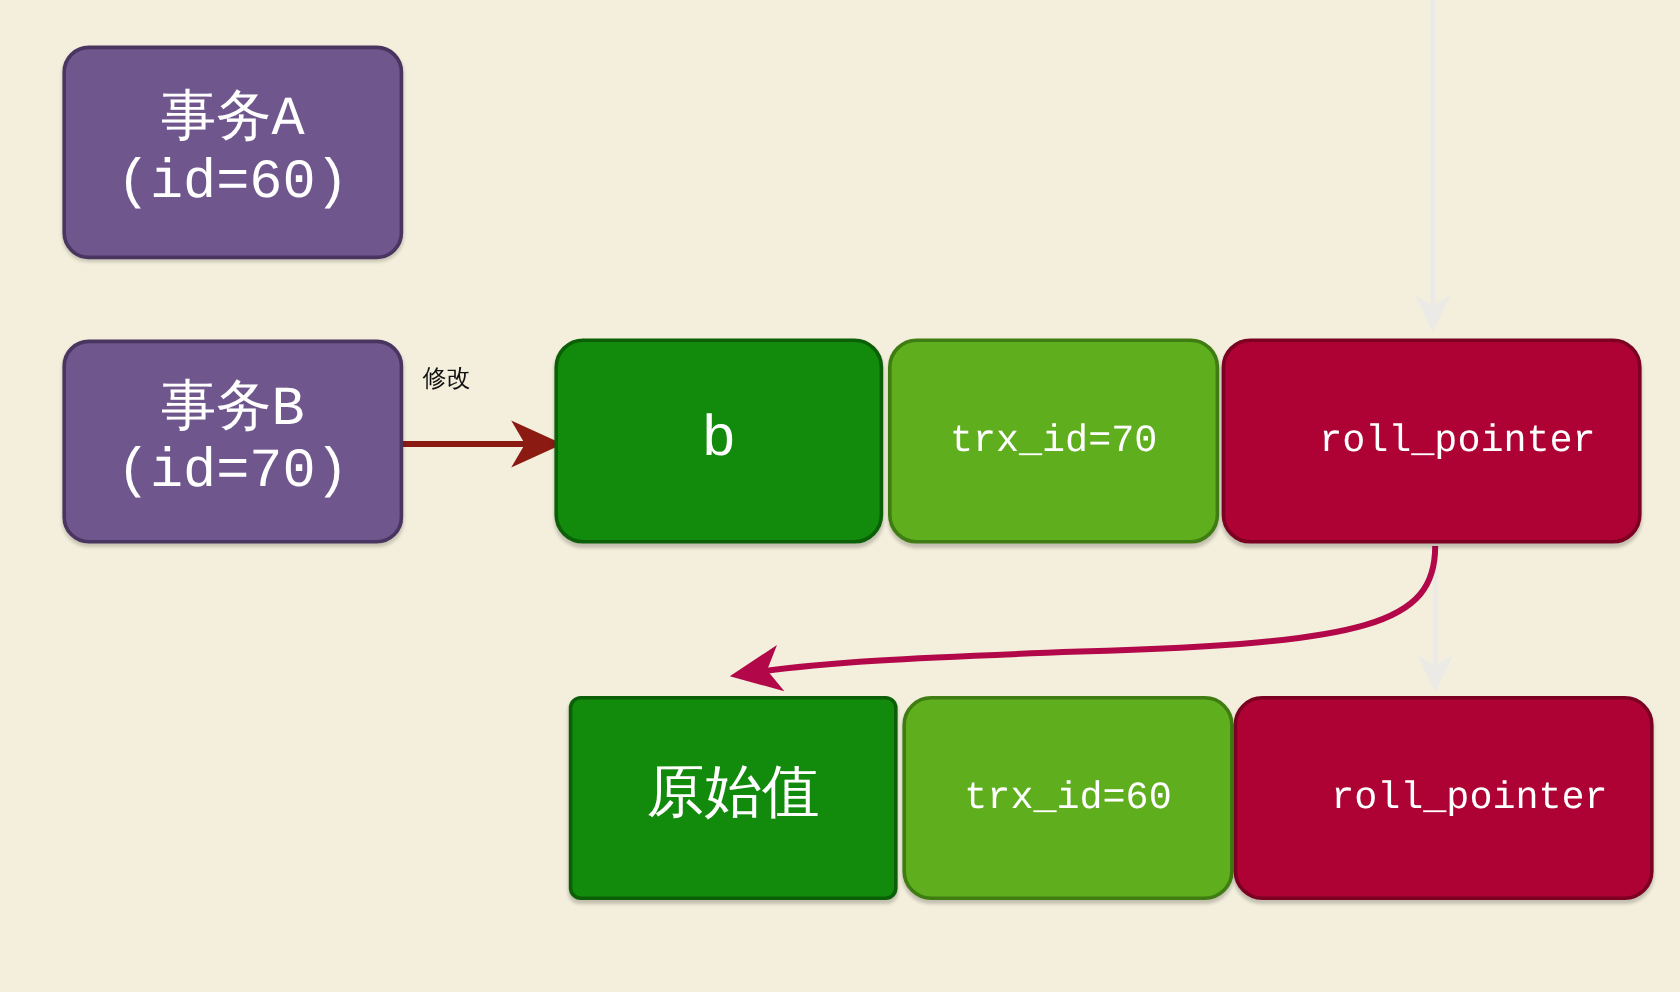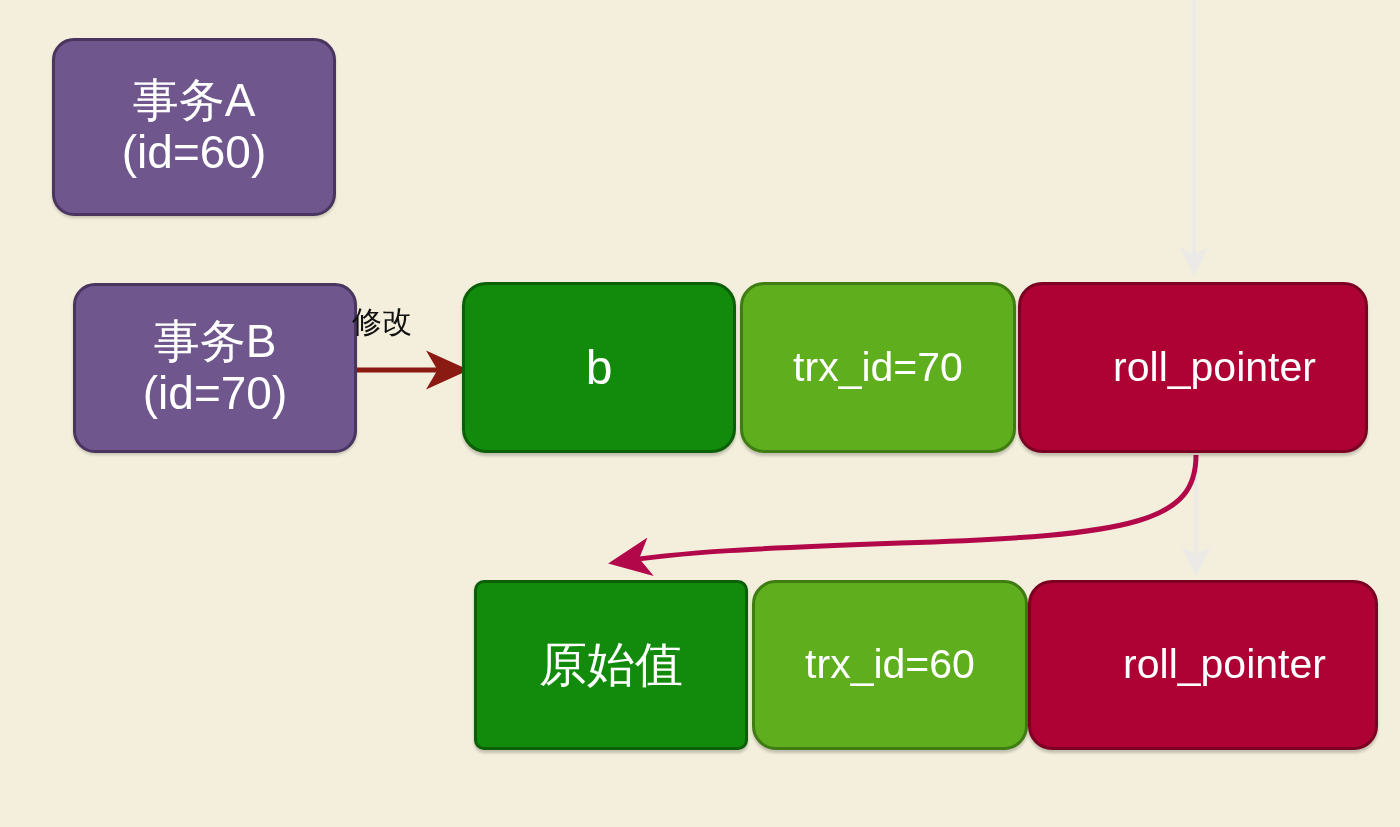--- a/index.html
+++ b/index.html
@@ -10,20 +10,21 @@
     width: 1400px;
     height: 827px;
     background: #F3EFDC;
     font-family: "Liberation Sans", "DejaVu Sans", sans-serif;
     overflow: hidden;
   }
   #canvas {
     position: relative;
     width: 1400px;
     height: 827px;
+    font-family: Liberation Mono, monospace;
   }
   .node {
     position: absolute;
     box-sizing: border-box;
     display: flex;
     align-items: center;
     justify-content: center;
     color: #FFFFFF;
     text-align: center;
     line-height: 1.12;
@@ -53,28 +54,28 @@
     box-shadow: 0 3px 3px rgba(0,0,0,0.20);
   }
   .cell-crimson {
     background: #AD0233;
     border: 3px solid #7B0022;
     border-radius: 24px;
     box-shadow: 0 3px 3px rgba(0,0,0,0.20);
     padding-left: 43px;
   }
 
-  .fs-44 { font-size: 41px; text-align: center; }
+  .fs-44 { font-size: 32px; text-align: center; }
   .fs-48 { font-size: 48px; }
 
   
   .edge-label {
     position: absolute;
     color: #111111;
-    font-size: 30px;
+    font-size: 20px;
     white-space: nowrap;
   }
 
   
   #edges {
     position: absolute;
     left: 0;
     top: 0;
     width: 1400px;
     height: 827px;
@@ -106,21 +107,21 @@
     <line x1="332" y1="370" x2="462" y2="370" stroke="#8B1A13" stroke-width="5" marker-end="url(#head-dark-red)"></line>
 
     <path d="M 1196 455 C 1196 520, 1140 536, 900 543 C 760 548, 680 552, 618 562" fill="none" stroke="#B2084A" stroke-width="5" marker-end="url(#head-crimson)"></path>
   </svg>
 
   <div class="node txn-box" style="left:52px; top:38px; width:284px; height:178px;">
     <span>事务A
 (id=60)</span>
   </div>
 
-  <div class="node txn-box" style="left:52px; top:283px; width:284px; height:170px;margin-left:21px;">
+  <div class="node txn-box" style="left:52px; top:283px; width:284px; height:170px;">
     <span>事务B
 (id=70)</span>
   </div>
 
   <div class="edge-label" style="left:352px; top:302px;">修改</div>
 
   <div class="node cell-dark fs-48" style="left:462px; top:282px; width:274px; height:171px;">
     <span>b</span>
   </div>
 

